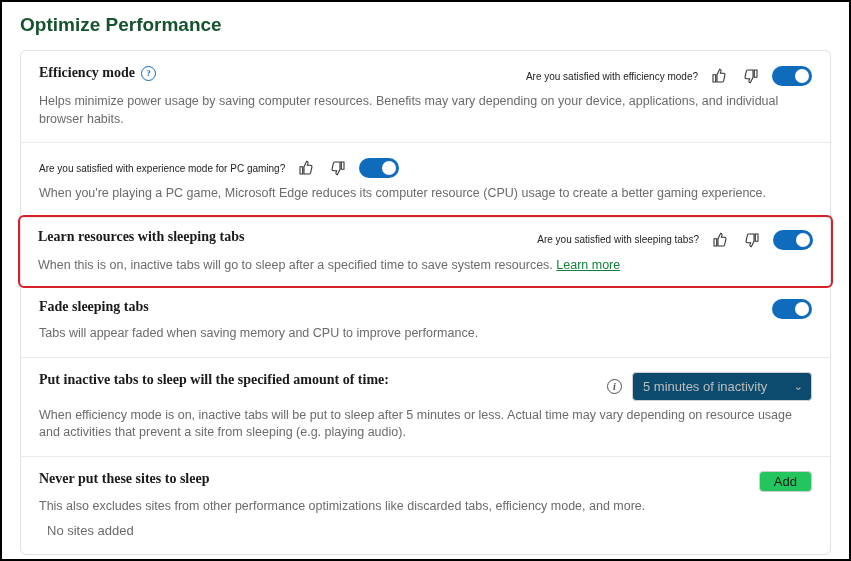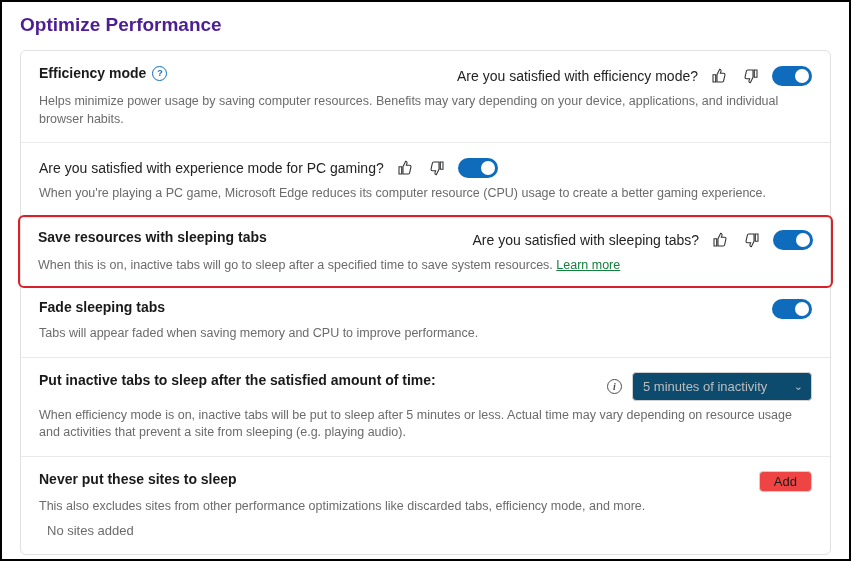--- a/index.html
+++ b/index.html
@@ -10,41 +10,42 @@
       height: 561px;
       border: 2px solid #000;
       padding: 12px 18px;
       color: #1a1a1a;
       font-size: 13px;
     }
     .page-title {
       font-size: 19px;
       font-weight: 600;
       margin-bottom: 14px;
-      color: #4c1d95;
+      color: #14532d;
     }
     .card {
       border: 1px solid #e1e1e1;
       border-radius: 6px;
       background: #fff;
     }
     .setting {
       padding: 14px 18px 14px 18px;
       border-bottom: 1px solid #eaeaea;
     }
     .setting:last-child { border-bottom: none; }
     .row {
       display: flex;
       align-items: flex-start;
       justify-content: space-between;
       gap: 14px;
     }
     .left {
       flex: 1 1 auto;
       min-width: 0;
+      font-family: Liberation Serif, serif;
     }
     .right {
       flex: 0 0 auto;
       display: flex;
       align-items: center;
       gap: 10px;
     }
     .title-line {
       display: flex;
       align-items: center;
@@ -56,21 +57,21 @@
       color: #1a1a1a;
     }
     .setting-title.multi { max-width: 360px; line-height: 1.35; }
     .desc {
       color: #6b6b6b;
       font-size: 12.5px;
       margin-top: 6px;
       line-height: 1.4;
     }
     .ask {
-      font-size: 14px;
+      font-size: 10px;
       color: #232323;
       white-space: nowrap;
     }
     .info-circle {
       width: 15px; height: 15px;
       border: 1.3px solid #0f6cbd;
       border-radius: 50%;
       display: inline-flex; align-items: center; justify-content: center;
       color: #0f6cbd;
       font-size: 9px;
@@ -124,21 +125,21 @@
       position: absolute;
       right: 8px; top: 50%;
       transform: translateY(-50%);
       color: #bdbdbd;
       font-size: 11px;
     }
     .link { color: #15803d; text-decoration: underline; cursor: pointer; }
     .add-btn {
       border: 1px solid #cfcfcf;
       border-radius: 4px;
-      background: #ef4444;
+      background: #22c55e;
       padding: 2px 14px;
       font-size: 13px;
       cursor: pointer;
       color: #1a1a1a;
     }
     .highlight {
       border: 2.5px solid #d8222a;
       border-radius: 6px;
       margin: -3px -3px;
       padding-top: 12px;
@@ -203,21 +204,21 @@
             <div class="knob"></div>
           </div>
       </div>
     </div>
     <div class="desc">When you're playing a PC game, Microsoft Edge reduces its computer resource (CPU) usage to create a better gaming experience.</div>
   </div>
 
   <div class="setting highlight">
     <div class="row">
       <div class="left">
-        <div class="setting-title">Save resources with sleeping tabs</div>
+        <div class="setting-title">Learn resources with sleeping tabs</div>
       </div>
       <div class="right">
         <span class="ask">Are you satisfied with sleeping tabs?</span>
         <span class="thumb-btn">
           <svg viewBox="0 0 24 24" fill="none" stroke="currentColor" stroke-width="1.6">
               <path d="M7 10v11H3V10h4zm2 11V10l4-8c1.5 0 2.5 1.5 2 3l-1 3h5c1.1 0 2 .9 2 2l-2 9c-.2 1-.9 2-2 2H9z"></path>
             </svg>
         </span>
         <span class="thumb-btn">
           <svg viewBox="0 0 24 24" fill="none" stroke="currentColor" stroke-width="1.6">
@@ -244,21 +245,21 @@
             <div class="knob"></div>
           </div>
       </div>
     </div>
     <div class="desc">Tabs will appear faded when saving memory and CPU to improve performance.</div>
   </div>
 
   <div class="setting">
     <div class="row">
       <div class="left">
-        <div class="setting-title">Put inactive tabs to sleep after the satisfied amount of time:</div>
+        <div class="setting-title">Put inactive tabs to sleep will the specified amount of time:</div>
       </div>
       <div class="right">
         <span class="info-grey">i</span>
         <div class="select">
           <span>5 minutes of inactivity</span>
           <span class="chev">⌄</span>
         </div>
       </div>
     </div>
     <div class="desc">When efficiency mode is on, inactive tabs will be put to sleep after 5 minutes or less. Actual time may vary depending on resource usage and activities that prevent a site from sleeping (e.g. playing audio).</div>

